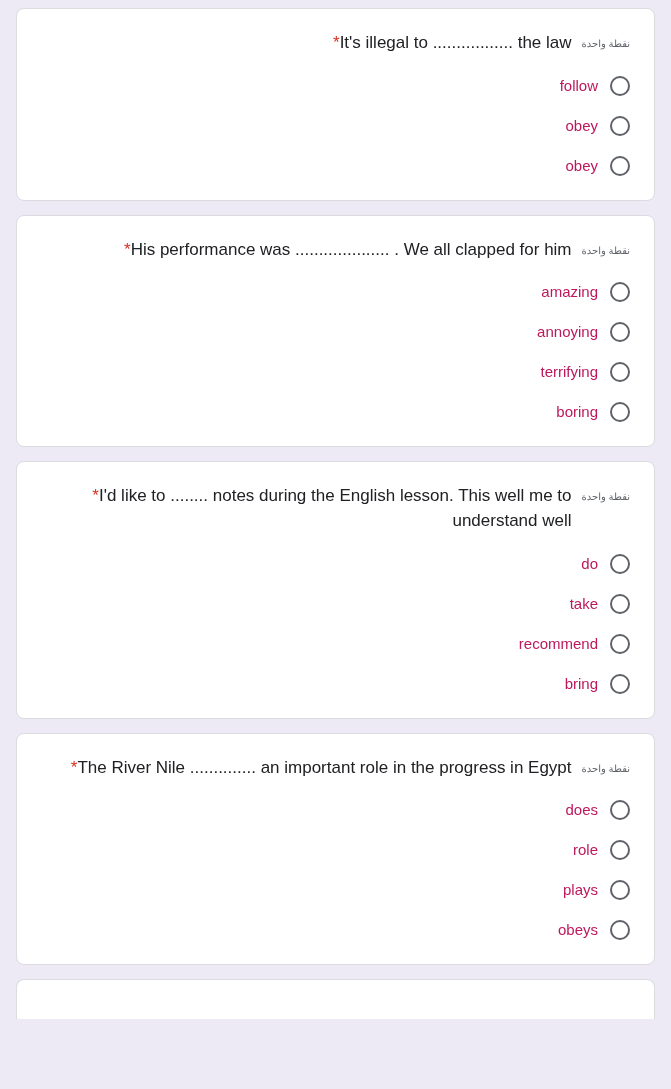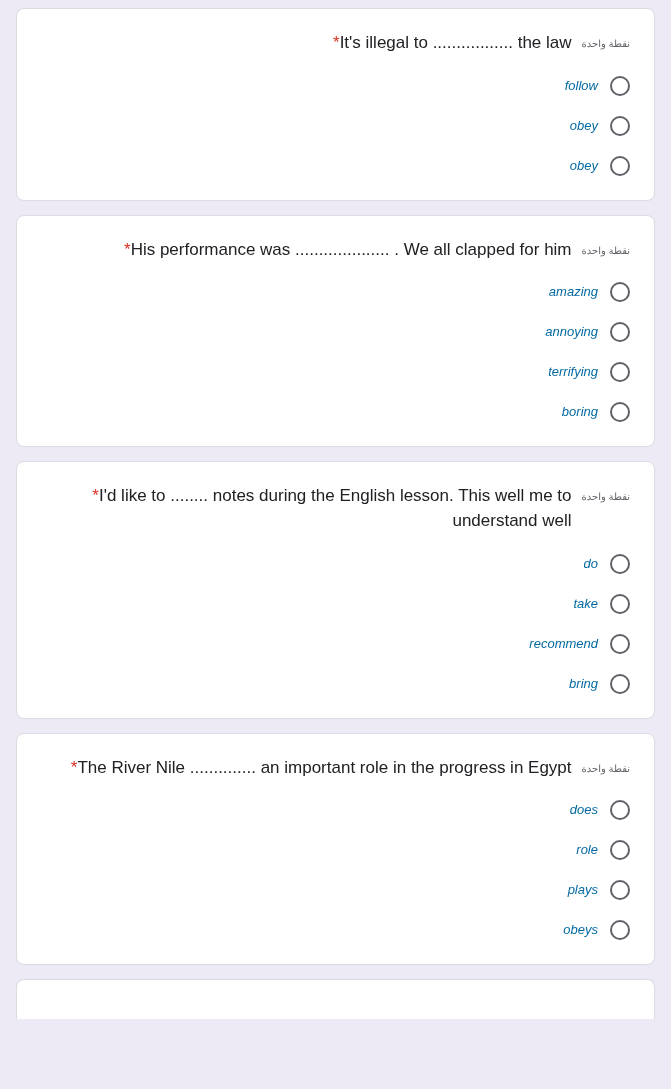--- a/index.html
+++ b/index.html
@@ -78,27 +78,26 @@
   .radio-circle {
     flex: 0 0 auto;
     width: 20px;
     height: 20px;
     border: 2px solid #5f6368;
     border-radius: 50%;
     background: transparent;
     display: block;
   }
   .option-label {
-    font-size: 13px;
-    color: #0369a1;
+    font-size: 15px;
+    color: #be185d;
     line-height: 20px;
     direction: ltr;
     unicode-bidi: embed;
     text-align: right;
-    font-style: italic;
   }
   .card-partial {
     background: #ffffff;
     border: 1px solid #dadce0;
     border-bottom: none;
     border-radius: 8px 8px 0 0;
     height: 40px;
   }
 </style>
 </head>

